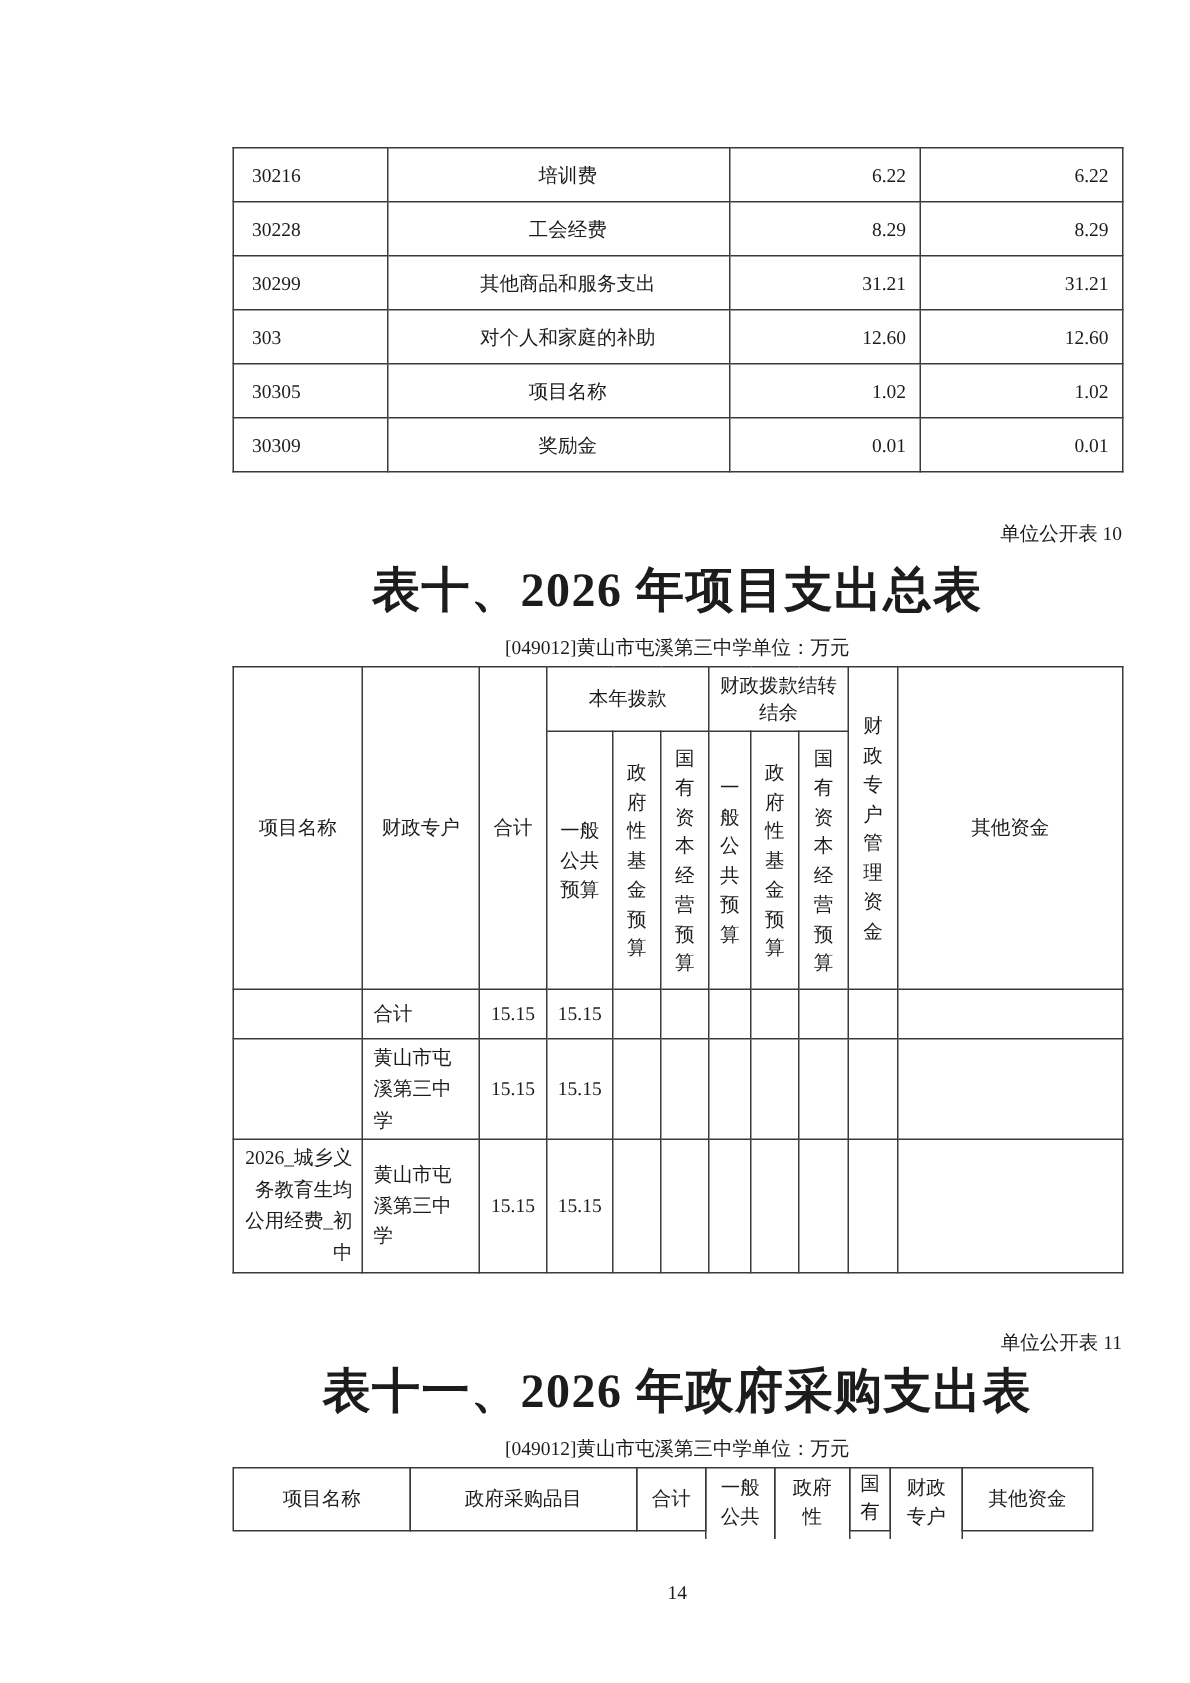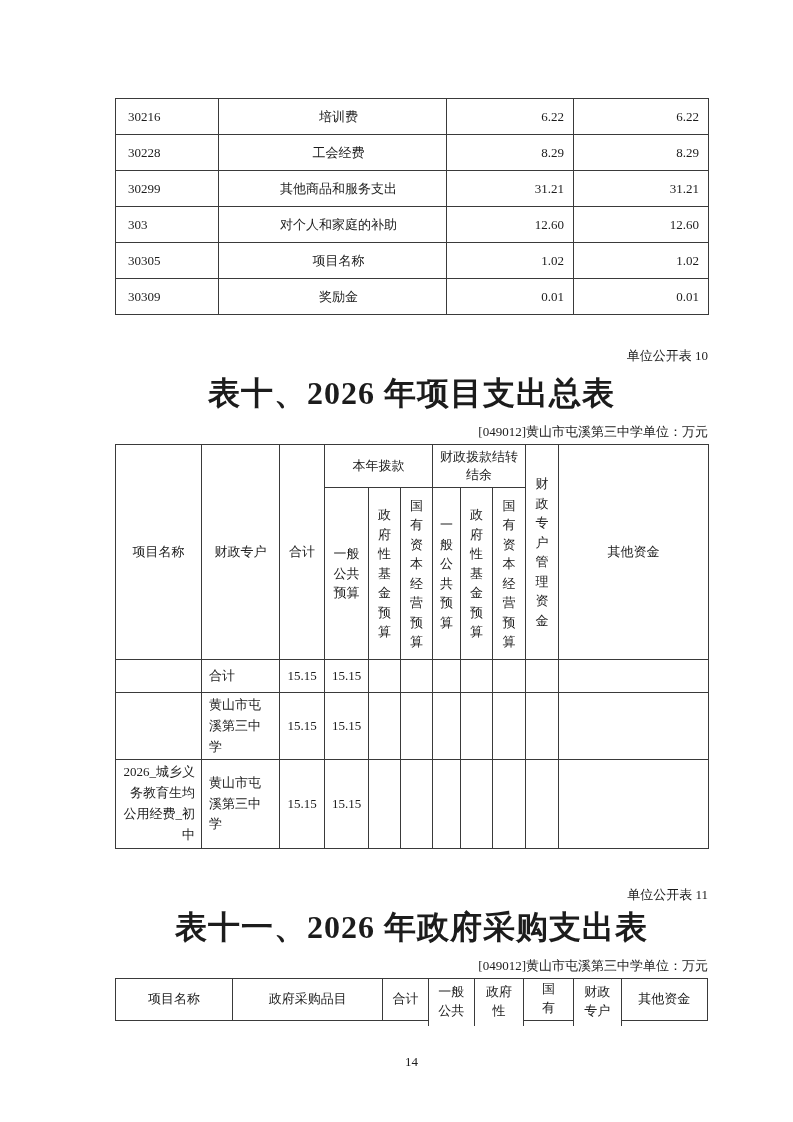--- a/index.html
+++ b/index.html
@@ -1,36 +1,36 @@
 <!DOCTYPE html>
 <html><head>
 <meta charset="utf-8">
 <style>
   * { margin:0; padding:0; box-sizing:border-box; }
   html,body { background:#ffffff; }
   body { font-family:"Liberation Serif","DejaVu Serif",serif; color:#1c1c1c; }
-  .page { position:relative; width:793px; height:1122px; background:#fff; overflow:hidden; }
+  .page { position:relative; width:793px; height:1122px; background:#fff; overflow:hidden;padding-left:40px; }
   .content { margin-left:115px; width:593px; }
 
   
   table { border-collapse:collapse; table-layout:fixed; }
   .t-top { margin-top:98px; width:593px; }
   .t-top td { border:1px solid #3a3a3a; height:36px; font-size:13px; vertical-align:middle; overflow:hidden; }
   .t-top td.code { padding-left:12px; text-align:left; }
   .t-top td.name { padding-left:12px; text-align:center; }
   .t-top td.num  { padding-right:9px; text-align:right; }
 
   
   .badge { text-align:right; font-size:13px; line-height:16px; }
   .badge10 { margin-top:33px; }
   .badge11 { margin-top:38px; }
   .doc-title { text-align:center; font-size:32px; font-weight:bold; line-height:33px; letter-spacing:1px; }
   .title10 { margin-top:13px; }
   .title11 { margin-top:8px; }
-  .caption-row { margin-top:14px; display:flex; justify-content:flex-end; font-size:13px; line-height:16px; }
+  .caption-row { margin-top:14px; display:flex; justify-content:center; font-size:13px; line-height:16px; }
 
   
   .t10 { margin-top:4px; width:593px; }
   .t10 td { border:1px solid #3a3a3a; font-size:13px; text-align:center; vertical-align:middle; overflow:hidden; }
   .t10 .h1row td { height:43px; }
   .t10 .h2row td { height:172px; }
   .t10 .vtext { display:block; margin:0 auto; word-break:break-all; line-height:1.5; text-align:center; }
   .t10 .w1 { width:14px; }
   .t10 .w2 { width:28px; }
   .t10 .grp2span { display:block; margin:0 auto; width:80px; word-break:break-all; line-height:1.4; }
@@ -217,21 +217,21 @@
         </div>
       <div class="c" style="width:47px">
           <span>合计</span>
         </div>
       <div class="c open" style="width:47px">
           <span class="wrap2">一般公共</span>
         </div>
       <div class="c open" style="width:51px">
           <span class="wrap2">政府性</span>
         </div>
-      <div class="c" style="width:51px">
+      <div class="c" style="width:28px">
           <span class="wrap1">国有</span>
         </div>
       <div class="c open" style="width:49px">
           <span class="wrap2">财政专户</span>
         </div>
       <div class="c" style="width:88px">
           <span>其他资金</span>
         </div>
     </div>
 

